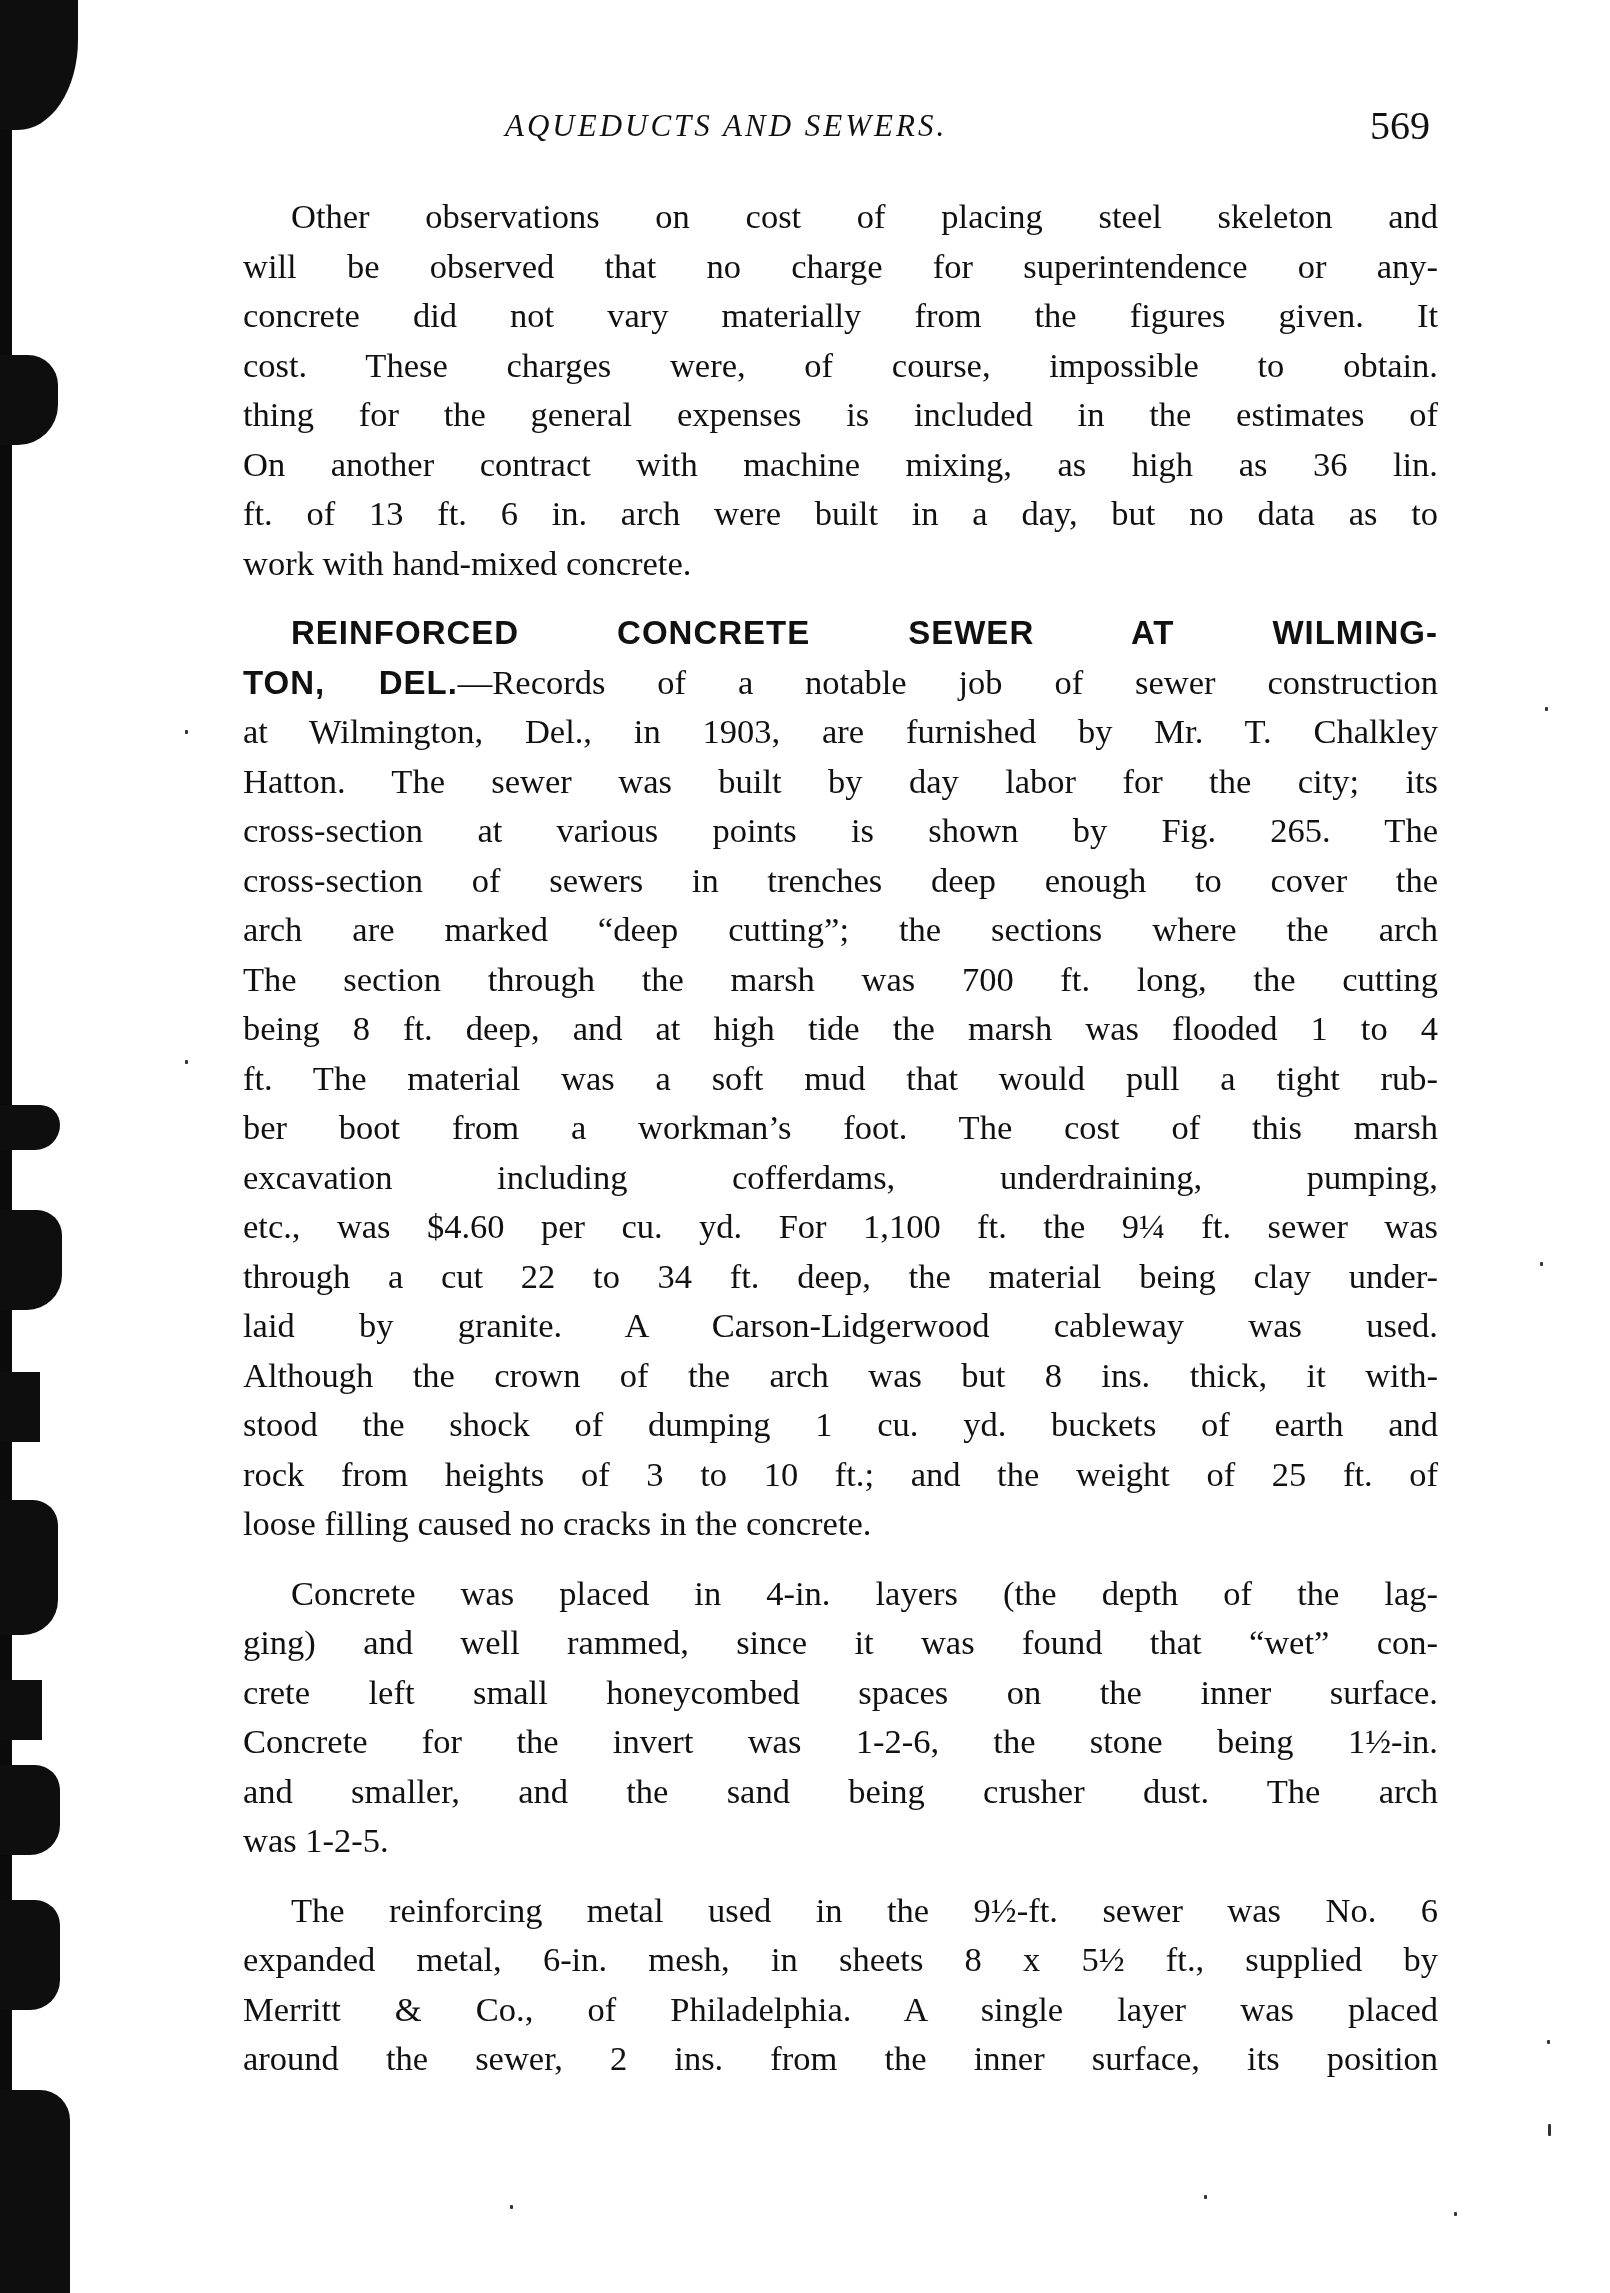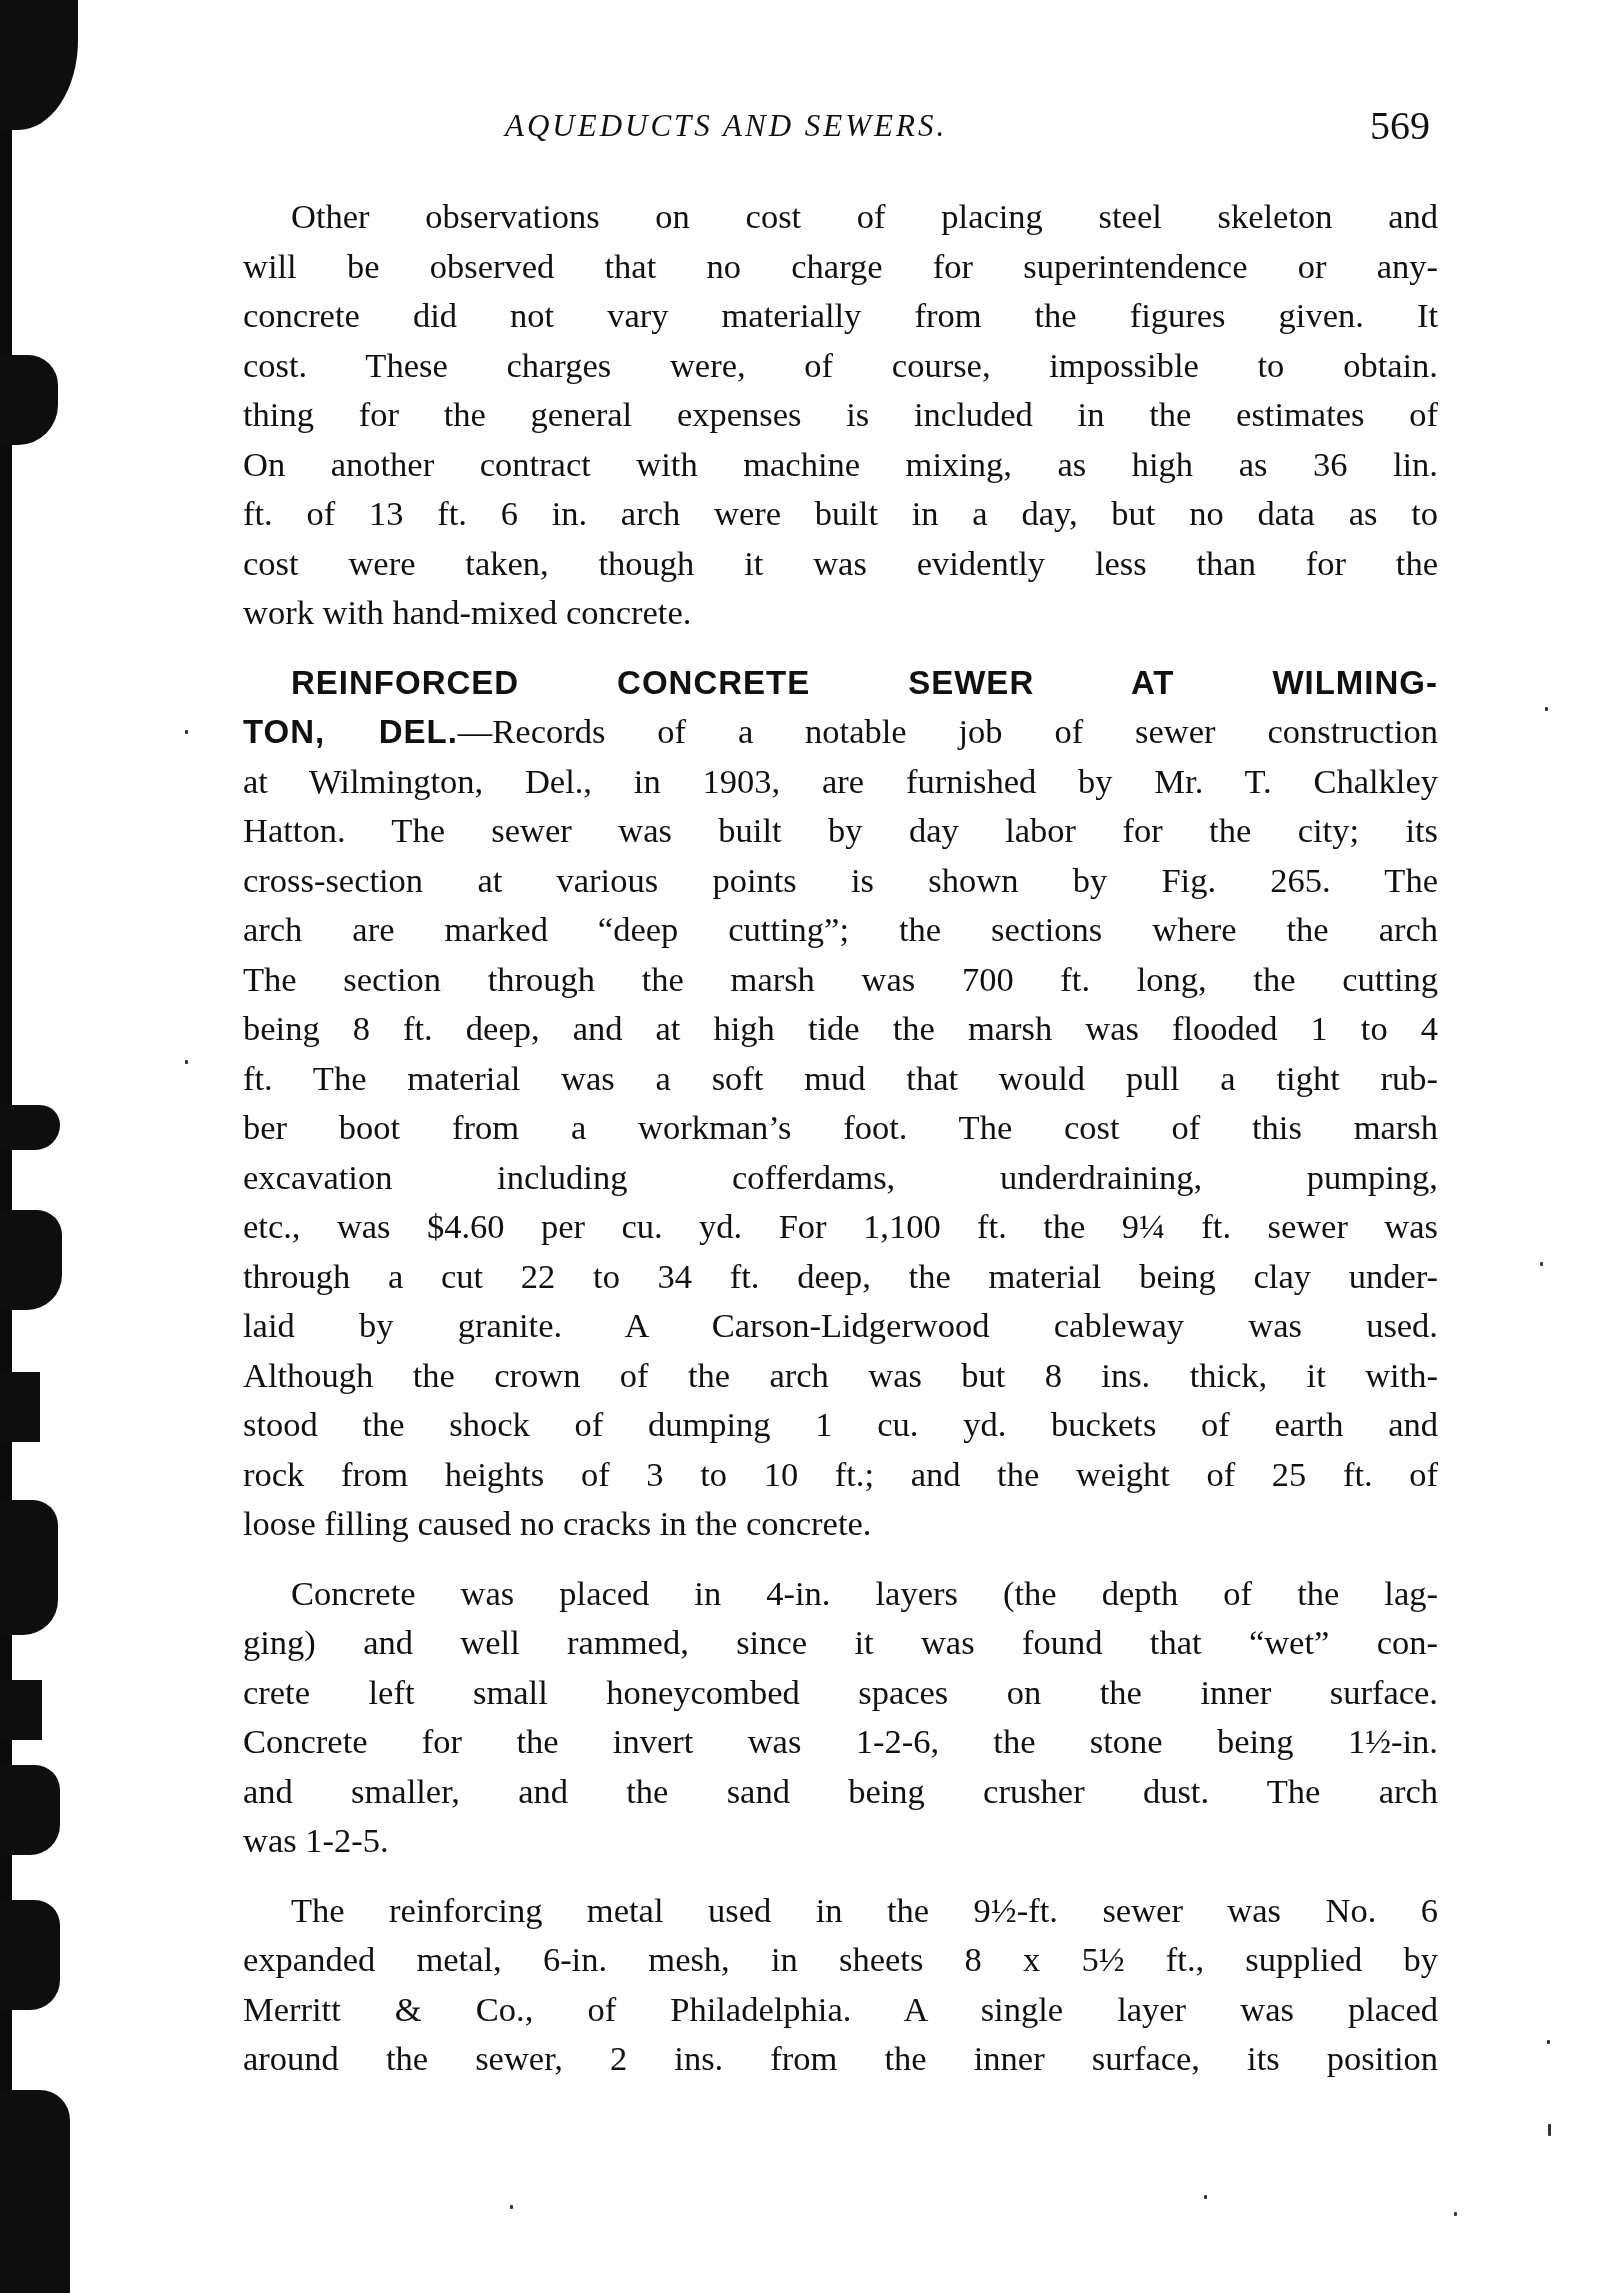--- a/index.html
+++ b/index.html
@@ -73,29 +73,29 @@
 
 <div class="text-block">
   <p>
     <span class="line indent">Other observations on cost of placing steel skeleton and</span>
     <span class="line">will be observed that no charge for superintendence or any-</span>
     <span class="line">concrete did not vary materially from the figures given.  It</span>
     <span class="line">cost.  These charges were, of course, impossible to obtain.</span>
     <span class="line">thing for the general expenses is included in the estimates of</span>
     <span class="line">On another contract with machine mixing, as high as 36 lin.</span>
     <span class="line">ft. of 13 ft. 6 in. arch were built in a day, but no data as to</span>
-    <span class="line">cost were taken, though it was evidently less than for the</span>
     <span class="line last">work with hand-mixed concrete.</span>
   </p>
   <p>
     <span class="line indent sec-head">REINFORCED CONCRETE SEWER AT WILMING-</span>
     <span class="line"><span class="sec-head">TON, DEL.</span><span>—Records of a notable job of sewer construction</span></span>
     <span class="line">at Wilmington, Del., in 1903, are furnished by Mr. T. Chalkley</span>
     <span class="line">Hatton.  The sewer was built by day labor for the city; its</span>
     <span class="line">cross-section at various points is shown by Fig. 265.  The</span>
+    <span class="line">cross-section of sewers in trenches deep enough to cover the</span>
     <span class="line">arch are marked “deep cutting”; the sections where the arch</span>
     <span class="line">The section through the marsh was 700 ft. long, the cutting</span>
     <span class="line">being 8 ft. deep, and at high tide the marsh was flooded 1 to 4</span>
     <span class="line">ft.  The material was a soft mud that would pull a tight rub-</span>
     <span class="line">ber boot from a workman’s foot.  The cost of this marsh</span>
     <span class="line">excavation including cofferdams, underdraining, pumping,</span>
     <span class="line">etc., was $4.60 per cu. yd.  For 1,100 ft. the 9¼ ft. sewer was</span>
     <span class="line">through a cut 22 to 34 ft. deep, the material being clay under-</span>
     <span class="line">laid by granite.  A Carson-Lidgerwood cableway was used.</span>
     <span class="line">Although the crown of the arch was but 8 ins. thick, it with-</span>

